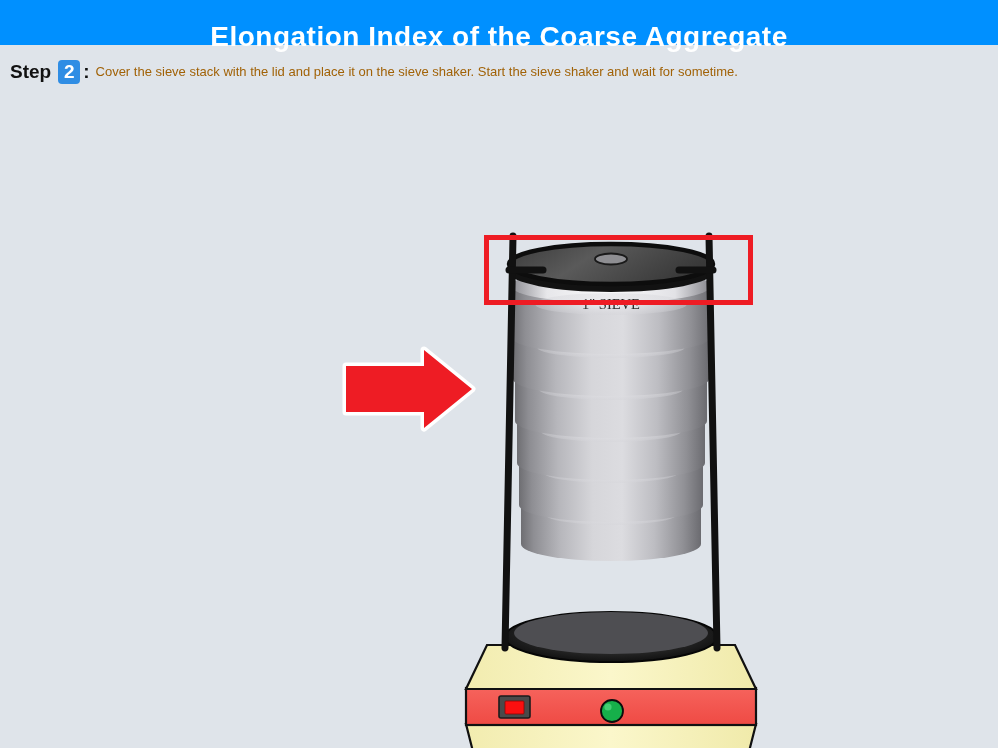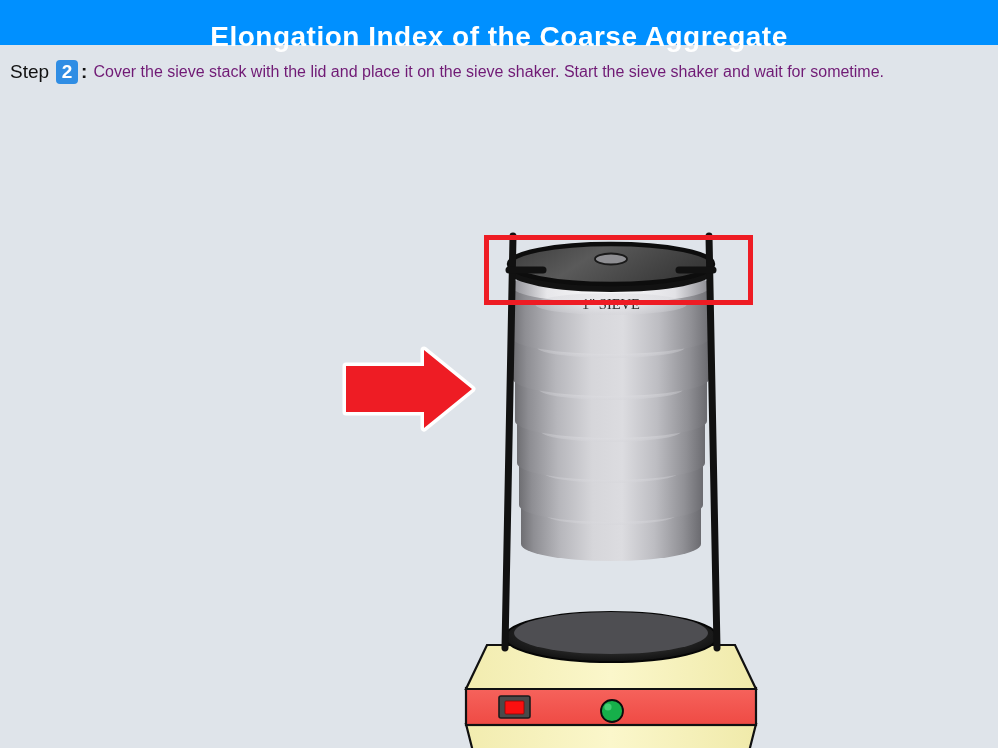--- a/index.html
+++ b/index.html
@@ -42,21 +42,21 @@
     position: absolute;
     left: 0; top: 45px;
     width: 998px;
     padding: 14px 16px 10px 10px;
     box-sizing: border-box;
     display: flex;
     align-items: flex-start;
   }
   #step-label {
     font-size: 19px;
-    font-weight: normal;
+    font-weight: bold;
     color: #111111;
     line-height: 26px;
     white-space: nowrap;
     flex: 0 0 auto;
   }
   #step-badge {
     flex: 0 0 auto;
     margin: 1px 3px 0 7px;
     background: #2f8de4;
     color: #ffffff;
@@ -73,22 +73,22 @@
   #step-colon {
     flex: 0 0 auto;
     font-size: 19px;
     font-weight: bold;
     color: #111111;
     line-height: 26px;
     margin-right: 6px;
   }
   #step-text {
     flex: 1 1 auto;
-    font-size: 16px;
-    color: #701a75;
+    font-size: 13px;
+    color: #a16207;
     line-height: 26px;
     text-align: justify;
     text-justify: inter-word;
     padding-right: 4px;
   }
 
   
   #illustration {
     position: absolute;
     left: 0; top: 120px;

